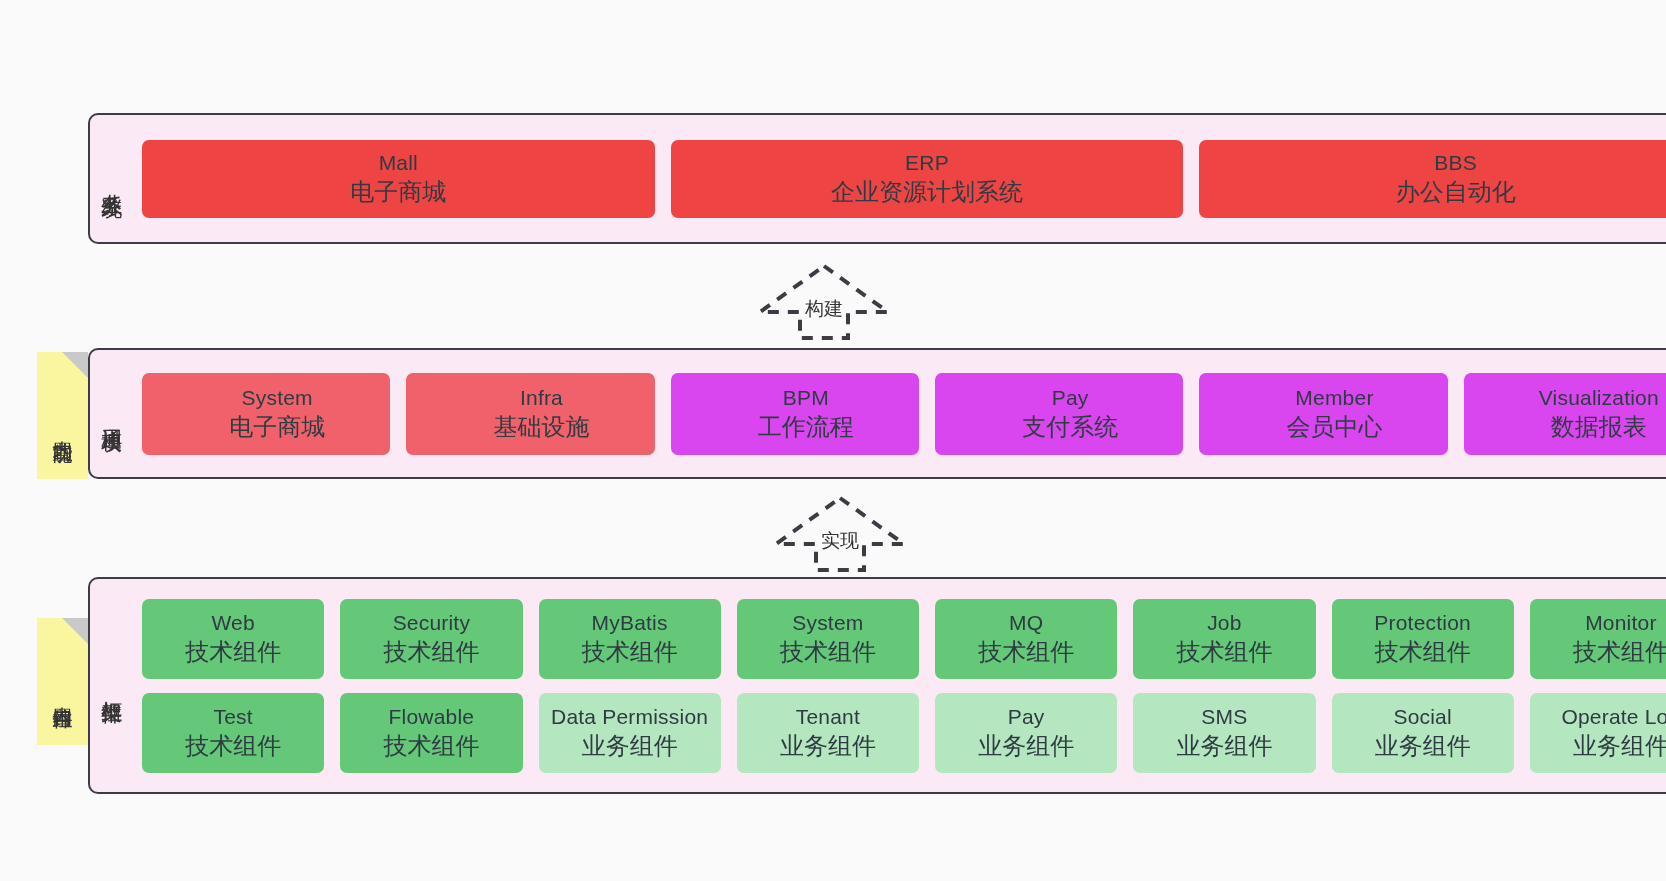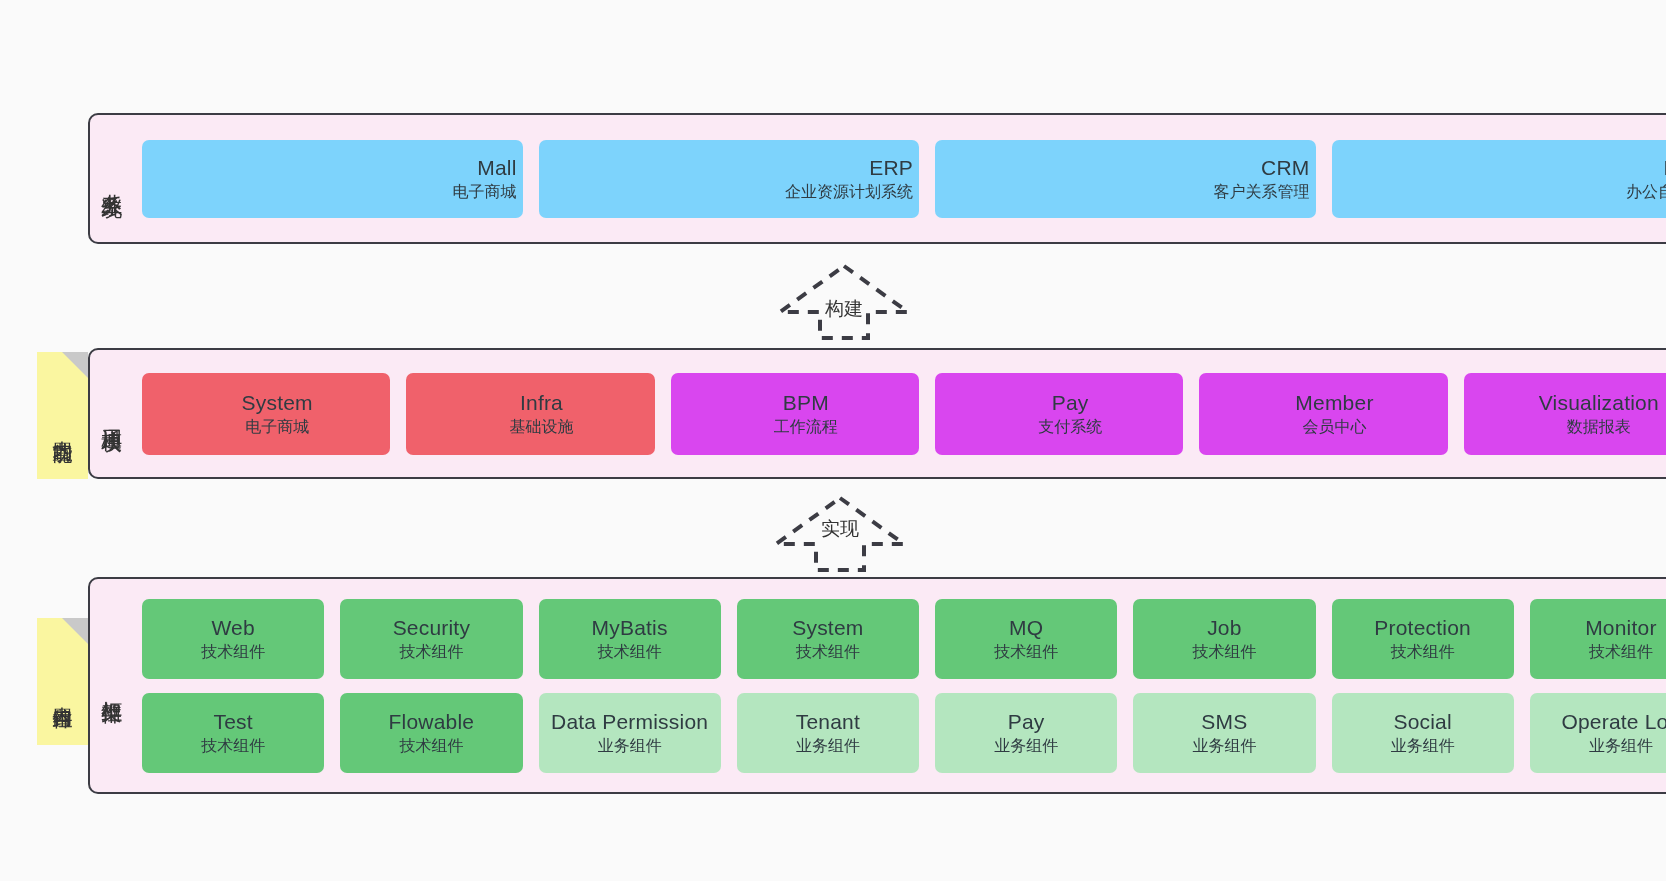--- a/index.html
+++ b/index.html
@@ -73,24 +73,24 @@
     padding: 4px 6px;
     line-height: 1.28;
     user-select: none;
   }
   .card .c-en {
     font-size: 21px;
     color: #2f3b42;
     letter-spacing: 0.2px;
   }
   .card .c-cn {
-    font-size: 16px;
+    font-size: 24px;
     color: #2f3b42;
   }
-  .card.blue  { background: #7dd3fc; align-items: flex-end; }
+  .card.blue  { background: #ef4444; }
   .card.red   { background: #f0616b; }
   .card.pink  { background: #d946ef; }
   .card.green { background: #64c878; }
   .card.lgreen{ background: #b4e6bf; }
 
   
   .row-biz    .card { height: 78px; }
   .row-mod    .card { height: 82px; padding-left: 28px; }
   .row-frame  .card { height: 80px; }
 
@@ -151,32 +151,28 @@
       <div class="cell-row" id="biz-row">
           <div class="card blue">
             <div class="c-en">Mall</div>
             <div class="c-cn">电子商城</div>
           </div>
           <div class="card blue">
             <div class="c-en">ERP</div>
             <div class="c-cn">企业资源计划系统</div>
           </div>
           <div class="card blue">
-            <div class="c-en">CRM</div>
-            <div class="c-cn">客户关系管理</div>
-          </div>
-          <div class="card blue">
             <div class="c-en">BBS</div>
             <div class="c-cn">办公自动化</div>
           </div>
         </div>
     </div>
   </div>
 
-  <div class="gen-arrow" style="left:776px; top:262px; width:136px; height:78px;">
+  <div class="gen-arrow" style="left:756px; top:262px; width:136px; height:78px;">
     <svg width="136" height="78" viewBox="0 0 136 78">
       <path d="M 68 4 L 132 50 L 92 50 L 92 76 L 44 76 L 44 50 L 4 50 Z" fill="#fafafa" stroke="#3c3c44" stroke-width="4" stroke-dasharray="11 9" stroke-linejoin="miter"></path>
     </svg>
     <span class="gen-label" style="top:34px;">构建</span>
   </div>
 
   <div class="sticky" style="left:37px; top:352px; width:51px; height:127px;">
     <span>内置功能</span>
   </div>
 
@@ -209,21 +205,21 @@
             <div class="c-cn">数据报表</div>
           </div>
         </div>
     </div>
   </div>
 
   <div class="gen-arrow" style="left:772px; top:494px; width:136px; height:78px;">
     <svg width="136" height="78" viewBox="0 0 136 78">
       <path d="M 68 4 L 132 50 L 92 50 L 92 76 L 44 76 L 44 50 L 4 50 Z" fill="#fafafa" stroke="#3c3c44" stroke-width="4" stroke-dasharray="11 9" stroke-linejoin="miter"></path>
     </svg>
-    <span class="gen-label" style="top:22px;">实现</span>
+    <span class="gen-label" style="top:34px;">实现</span>
   </div>
 
   <div class="sticky" style="left:37px; top:618px; width:51px; height:127px;">
     <span>内置组件</span>
   </div>
 
   <div class="band row-frame" style="left:88px; top:577px; width:1640px; height:217px;">
     <div class="band-title">框架组件</div>
     <div class="band-body">
       <div class="cell-row" id="frame-row1">

